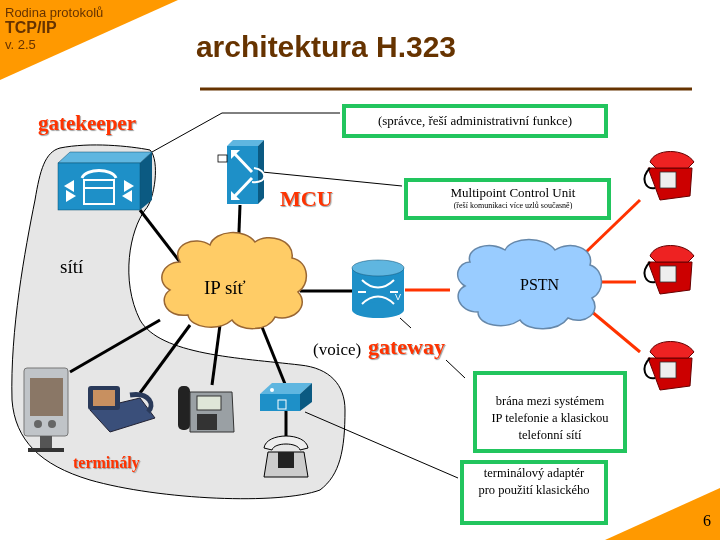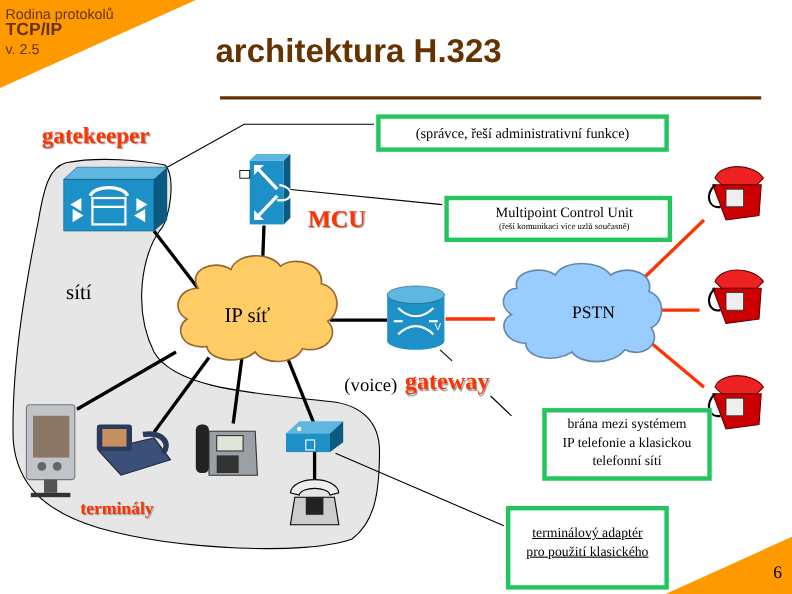--- a/index.html
+++ b/index.html
@@ -166,24 +166,24 @@
   <div class="lbl red" style="left:368px;top:334px;font-size:22px;">gateway</div>
   <div class="lbl red" style="left:73px;top:454px;font-size:16px;text-align:center;">terminály</div>
 
   <div class="box" style="left:342px;top:104px;width:258px;height:26px;line-height:26px;font-size:13px;">
     <span>(správce, řeší administrativní funkce)</span>
   </div>
   <div class="box" style="left:404px;top:178px;width:188px;height:34px;padding-left:11px;">
     <div style="font-size:13px;margin-top:3px;">Multipoint Control Unit</div>
     <div style="font-size:8px;">(řeší komunikaci více uzlů současně)</div>
   </div>
-  <div class="box" style="left:493px;top:371px;width:146px;height:56px;font-size:12.5px;line-height:17px;padding-top:2px;">
+  <div class="box" style="left:473px;top:371px;width:146px;height:56px;font-size:12.5px;line-height:17px;padding-top:18px;">
     <div>brána mezi systémem</div>
     <div>IP telefonie a klasickou</div>
     <div>telefonní sítí</div>
   </div>
-  <div class="box" style="left:460px;top:460px;width:140px;height:56px;font-size:12.5px;line-height:17px;padding-top:12px;text-decoration:underline;">
+  <div class="box" style="left:460px;top:460px;width:140px;height:56px;font-size:12.5px;line-height:17px;padding-top:1px;">
     <div>terminálový adaptér</div>
     <div>pro použití klasického</div>
   </div>
 
   <div class="lbl" style="left:703px;top:512px;font-size:16px;">6</div>
 </div>
 
 </body></html>

